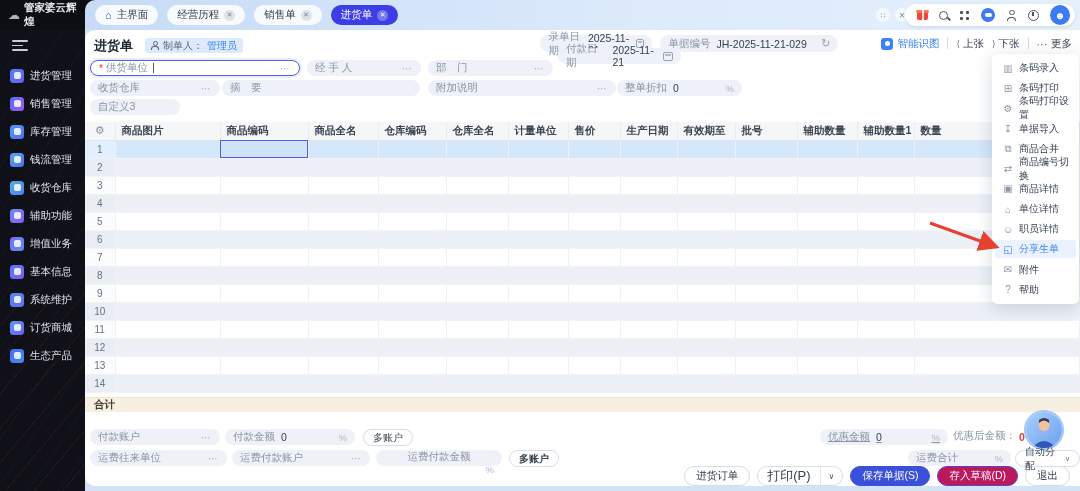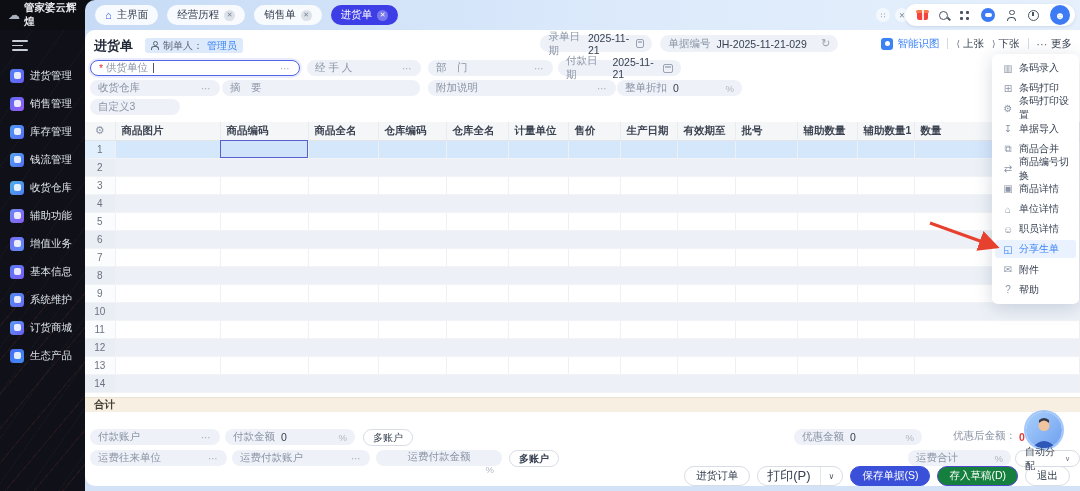--- a/index.html
+++ b/index.html
@@ -112,21 +112,21 @@
 
   
   .fbtn { position:absolute; height:17px; border:1px solid #d8dce4; border-radius:10px; background:#fff; font-size:10px; color:#374151; display:flex; align-items:center; padding:0 9px; cursor:pointer; }
   .fbtn.bold { font-weight:bold; }
   .after-group { position:absolute; left:868px; top:399px; font-size:10.5px; color:#8a94a6; display:flex; gap:3px; align-items:flex-end; }
   .after-group .red { color:#e23c39; font-weight:bold; }
   .avatar { position:absolute; left:941px; top:382px; width:36px; height:36px; border-radius:50%; overflow:hidden; box-shadow:0 0 0 2px rgba(140,185,250,0.8); z-index:8; }
   .btnrow { position:absolute; right:10px; top:436px; display:flex; gap:7px; align-items:center; }
   .btn { height:20px; border-radius:11px; border:1px solid #d8dce4; background:#fff; color:#374151; font-size:10.5px; display:inline-flex; align-items:center; padding:0 11px; cursor:pointer; white-space:nowrap; }
   .btn.primary { background:#3a50d9; border-color:#3a50d9; color:#fff; }
-  .btn.draft { background:#15803d; border-color:#5246d0; color:#fff; }
+  .btn.draft { background:#be185d; border-color:#5246d0; color:#fff; }
   .split { display:inline-flex; height:20px; border:1px solid #d8dce4; border-radius:11px; background:#fff; align-items:center; overflow:hidden; cursor:pointer; }
   .split .p1 { padding:0 9px; font-size:13px; color:#374151; }
   .split .p2 { padding:0 8px; font-size:8px; color:#4b5563; border-left:1px solid #e3e6ea; height:100%; display:flex; align-items:center; }
 
   
   .menu { position:absolute; left:992px; top:54px; width:87px; height:250px; background:#fff; border-radius:6px; box-shadow:0 4px 18px rgba(30,50,90,0.18); z-index:20; display:flex; flex-direction:column; justify-content:space-evenly; padding:3px 0; }
   .mitem { display:flex; align-items:center; gap:5px; padding:0 7px; height:18px; font-size:10px; color:#374151; cursor:pointer; margin:0 3px; border-radius:3px; }
   .mitem .mi { width:12px; color:#8b95a6; font-size:10px; text-align:center; flex:0 0 12px; }
   .mitem.hl { background:#e9f2fe; color:#3b82f6; }
   .mitem.hl .mi { color:#3b82f6; }
@@ -281,21 +281,21 @@
       <span class="dots">⋯</span>
     </div>
     <div class="pill" style="left:222px;top:30px;width:114px;">
       <span>经 手 人</span>
       <span class="dots">⋯</span>
     </div>
     <div class="pill" style="left:343px;top:30px;width:125px;">
       <span>部　门</span>
       <span class="dots">⋯</span>
     </div>
-    <div class="pill" style="left:473px;top:30px;width:123px;">
+    <div class="pill" style="left:473px;top:18px;width:123px;">
       <span>付款日期</span>
       <span class="val">2025-11-21</span>
       <span class="cal calr"></span>
     </div>
 
     <div class="pill" style="left:5px;top:50px;width:130px;">
       <span>收货仓库</span>
       <span class="dots">⋯</span>
     </div>
     <div class="pill" style="left:137px;top:50px;width:198px;">
@@ -589,21 +589,21 @@
       <span class="dots">⋯</span>
     </div>
     <div class="pill" style="left:140px;top:399px;width:130px;">
       <span>付款金额</span>
       <span class="val">0</span>
       <span class="pct">%</span>
     </div>
     <div class="fbtn" style="left:278px;top:399px;">
       <span>多账户</span>
     </div>
-    <div class="pill" style="left:709px;top:399px;width:128px;">
+    <div class="pill" style="left:735px;top:399px;width:128px;text-decoration:underline;">
       <span>优惠金额</span>
       <span class="val">0</span>
       <span class="pct">%</span>
     </div>
     <div class="after-group">
       <span>优惠后金额：</span>
       <span class="red">0</span>
     </div>
 
     <div class="pill" style="left:5px;top:420px;width:137px;">

